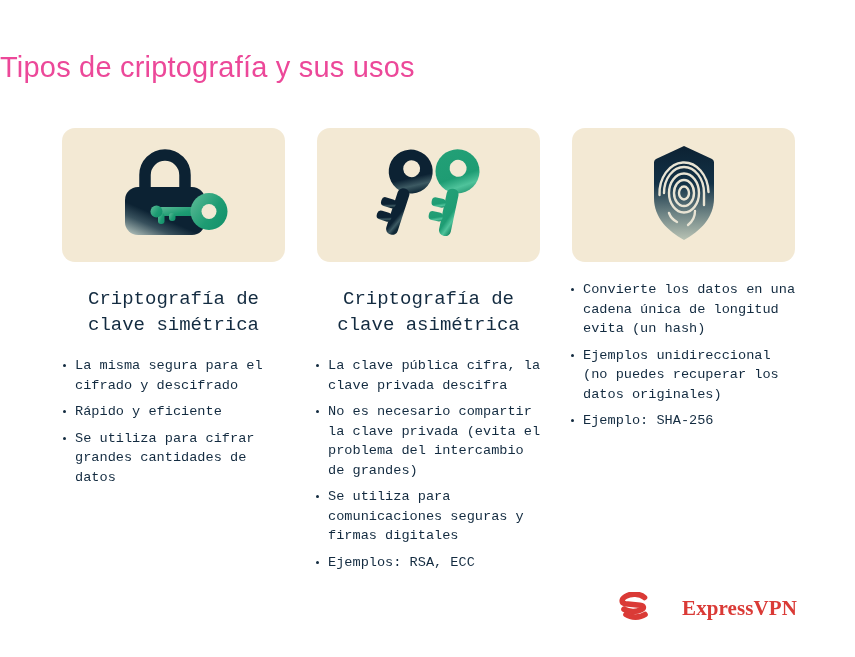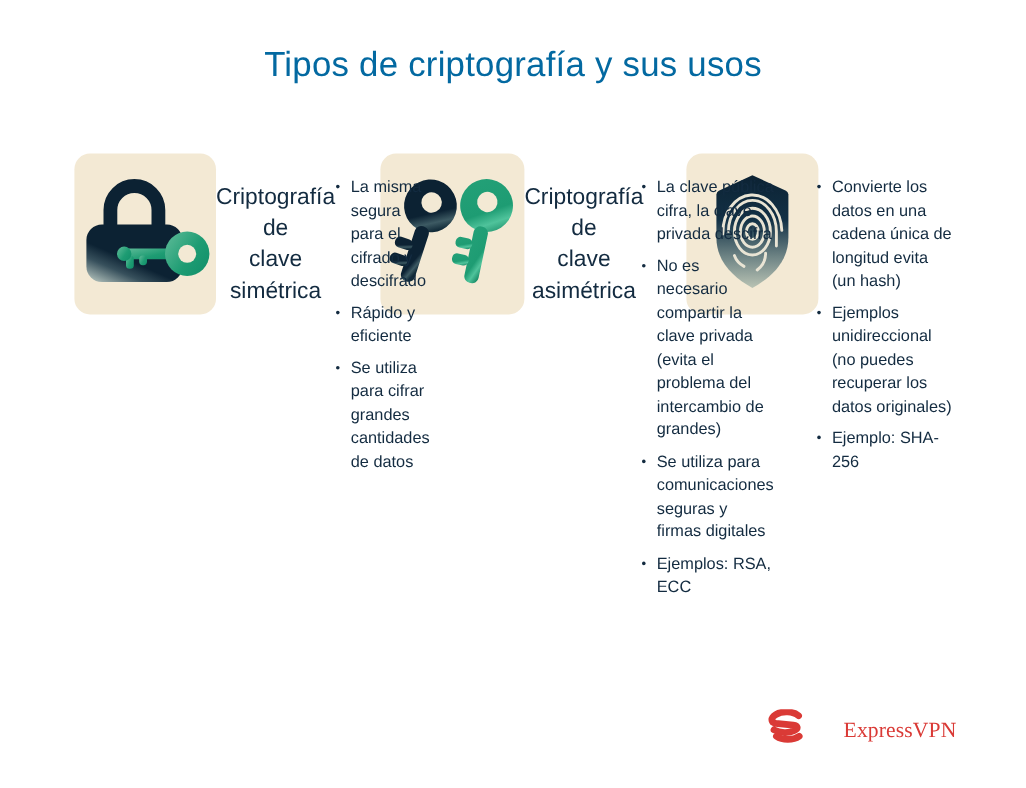--- a/index.html
+++ b/index.html
@@ -14,43 +14,44 @@
 
   .page {
     position: relative;
     width: 855px;
     height: 657px;
     background: #ffffff;
   }
 
   .title {
     position: absolute;
-    top: 38px;
+    top: 51px;
     left: 0;
     width: 855px;
-    text-align: center;
     font-size: 29px;
     font-weight: 400;
-    color: #0369a1;
+    color: #ec4899;
     letter-spacing: 0.2px;
   }
 
   .columns {
     position: absolute;
     top: 128px;
     left: 62px;
     width: 733px;
     display: flex;
     flex-direction: row;
     gap: 32px;
   }
 
   .column {
     width: 223px;
     display: flex;
+    flex-direction: column;
+    font-family: Liberation Mono, monospace;
   }
 
   .icon-card {
     width: 223px;
     height: 134px;
     background: #f3e9d4;
     border-radius: 13px;
     display: flex;
     align-items: center;
     justify-content: center;
@@ -102,22 +103,22 @@
     bottom: 32px;
     display: flex;
     align-items: center;
     gap: 7px;
   }
 
   .logo-mark { display: block; }
 
   .logo-text {
     font-family: "Liberation Serif", serif;
-    font-size: 18px;
-    font-weight: 400;
+    font-size: 21px;
+    font-weight: 700;
     color: #da3a36;
     letter-spacing: 0.1px;
     margin-left: 25px;
   }
 </style>
 </head>
 <body>
 
 <div class="page">
 

